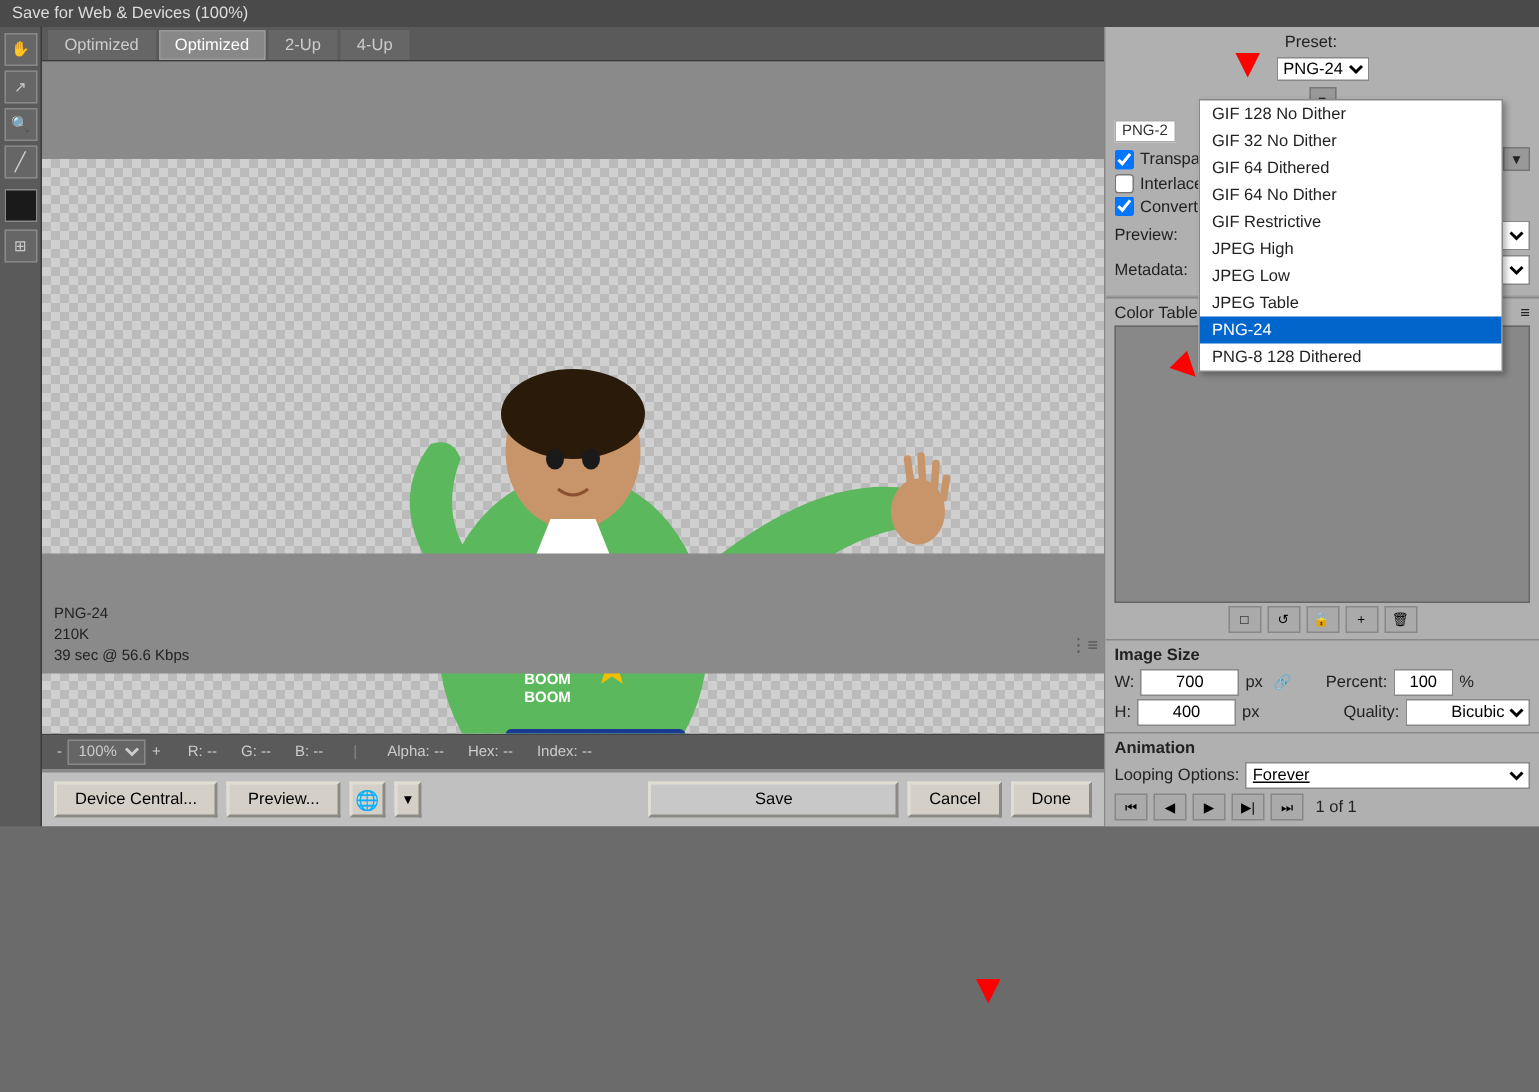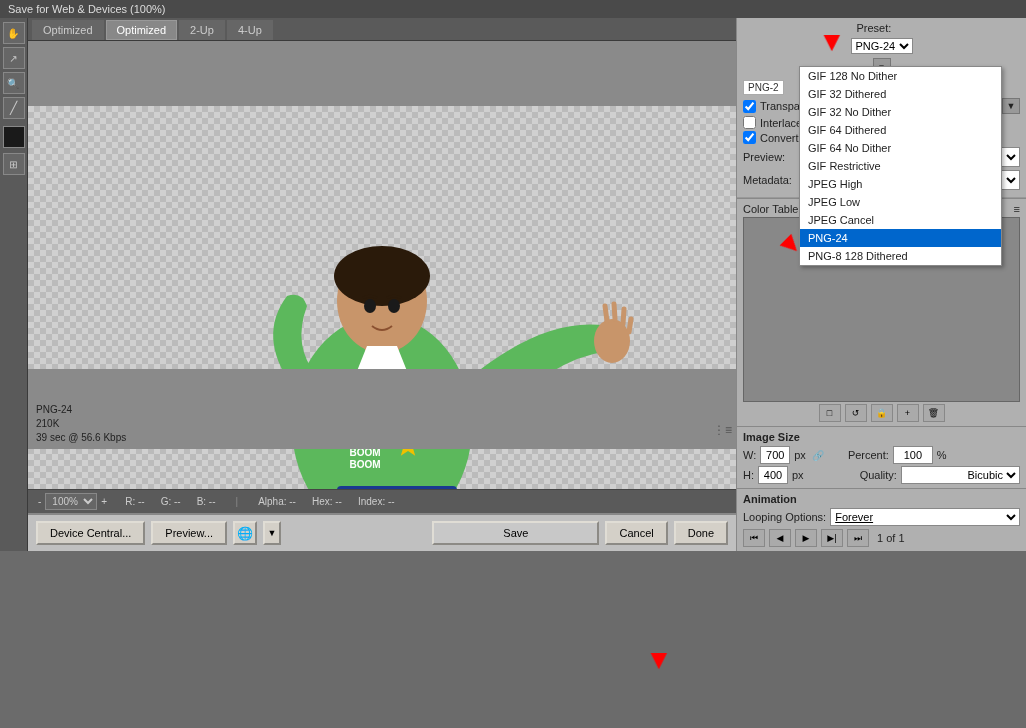--- a/index.html
+++ b/index.html
@@ -202,21 +202,21 @@
       display: flex; align-items: center; justify-content: center;
     }
 
     .image-size-section {
       padding: 4px 6px;
       background: #b0b0b0;
       border-top: 1px solid #888;
     }
 
     .size-input {
-      width: 30px;
+      width: 66px;
       height: 18px;
       border: 1px solid #888;
       background: white;
       font-size: 11px;
       text-align: center;
     }
 
     .link-icon {
       width: 18px; height: 18px;
       display: flex; align-items: center; justify-content: center;
@@ -557,28 +557,27 @@
         <div class="anim-btn">◀</div>
         <div class="anim-btn">▶</div>
         <div class="anim-btn">▶|</div>
         <div class="anim-btn">⏭</div>
         <span class="frame-count">1 of 1</span>
       </div>
     </div>
 
     <div class="dropdown-overlay" style="top:48px;left:62px;right:24px;">
       <div class="dropdown-item">GIF 128 No Dither</div>
-      <div class="dropdown-item">GIF 32 Dithered</div>
       <div class="dropdown-item">GIF 32 No Dither</div>
       <div class="dropdown-item">GIF 64 Dithered</div>
       <div class="dropdown-item">GIF 64 No Dither</div>
       <div class="dropdown-item">GIF Restrictive</div>
       <div class="dropdown-item">JPEG High</div>
       <div class="dropdown-item">JPEG Low</div>
-      <div class="dropdown-item">JPEG Cancel</div>
+      <div class="dropdown-item">JPEG Table</div>
       <div class="dropdown-item selected">PNG-24</div>
       <div class="dropdown-item">PNG-8 128 Dithered</div>
     </div>
 
   </div>
 </div>
 
 <div style="position:fixed;top:28px;right:180px;color:red;font-size:28px;pointer-events:none;z-index:999;transform:rotate(180deg);">▲</div>
 <div style="position:fixed;top:230px;right:220px;color:red;font-size:28px;pointer-events:none;z-index:999;transform:rotate(135deg);">▲</div>
 <div style="position:fixed;bottom:50px;left:645px;color:red;font-size:28px;pointer-events:none;z-index:999;transform:rotate(180deg);">▲</div>

